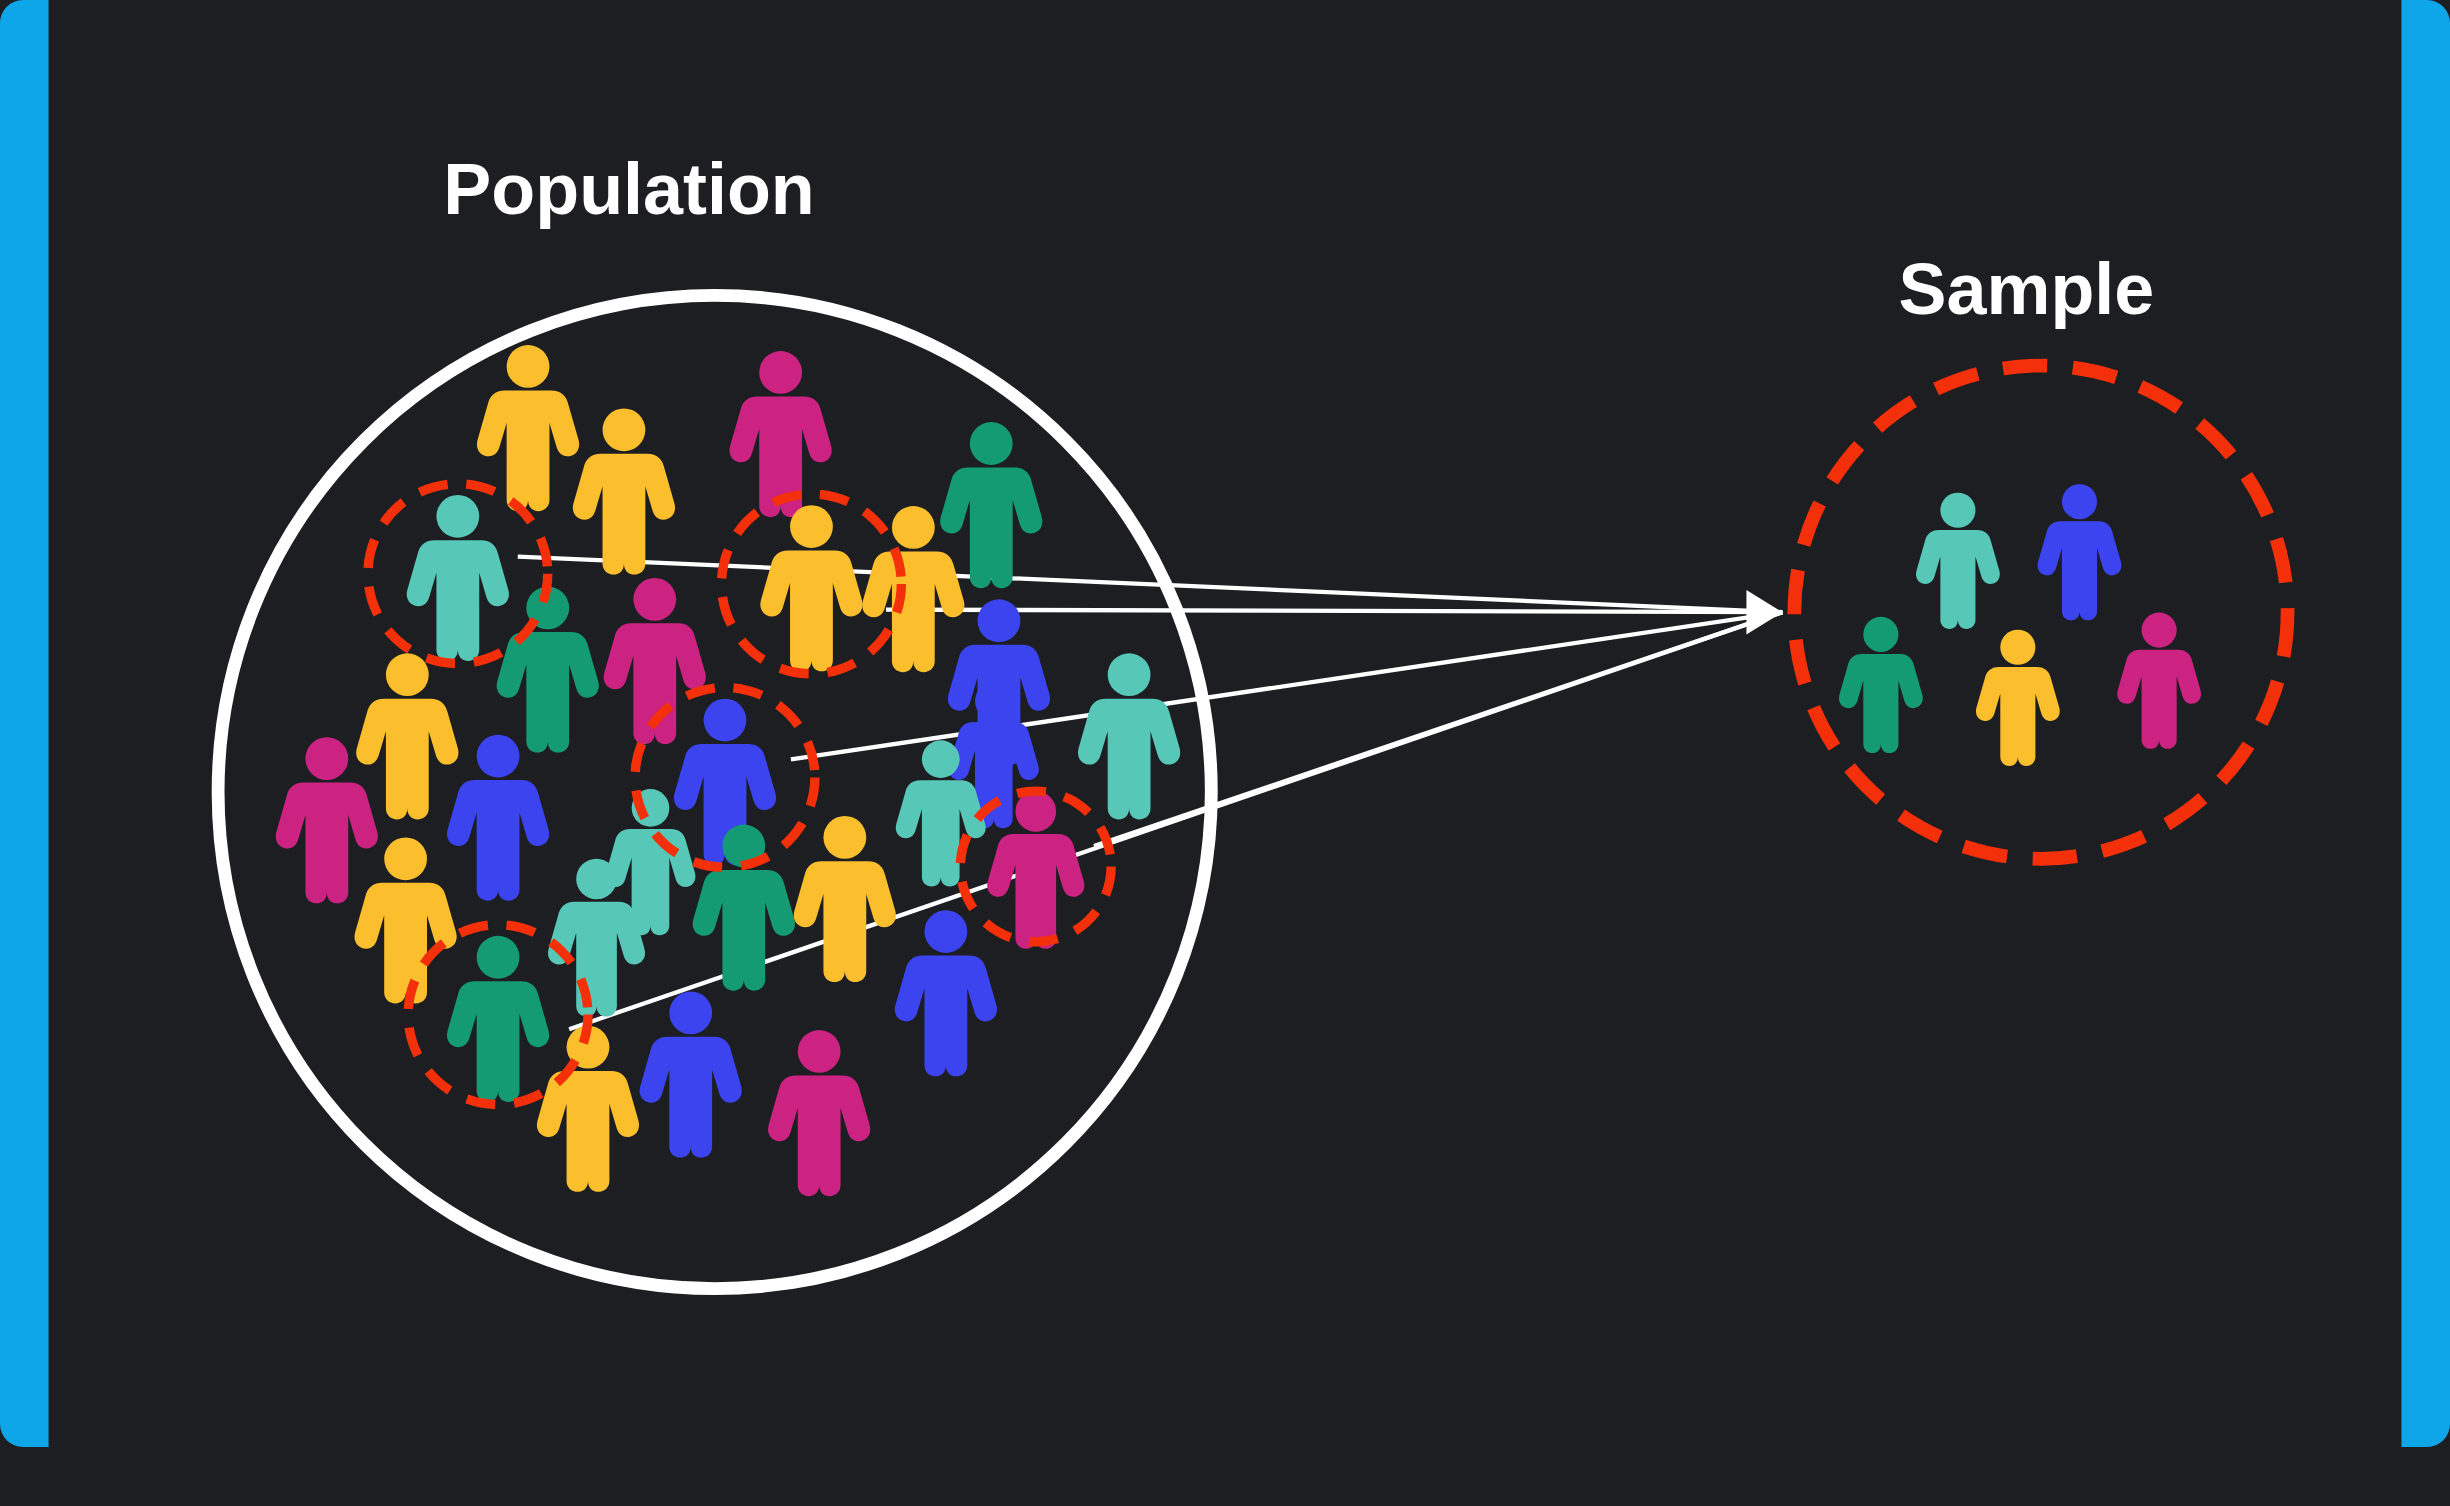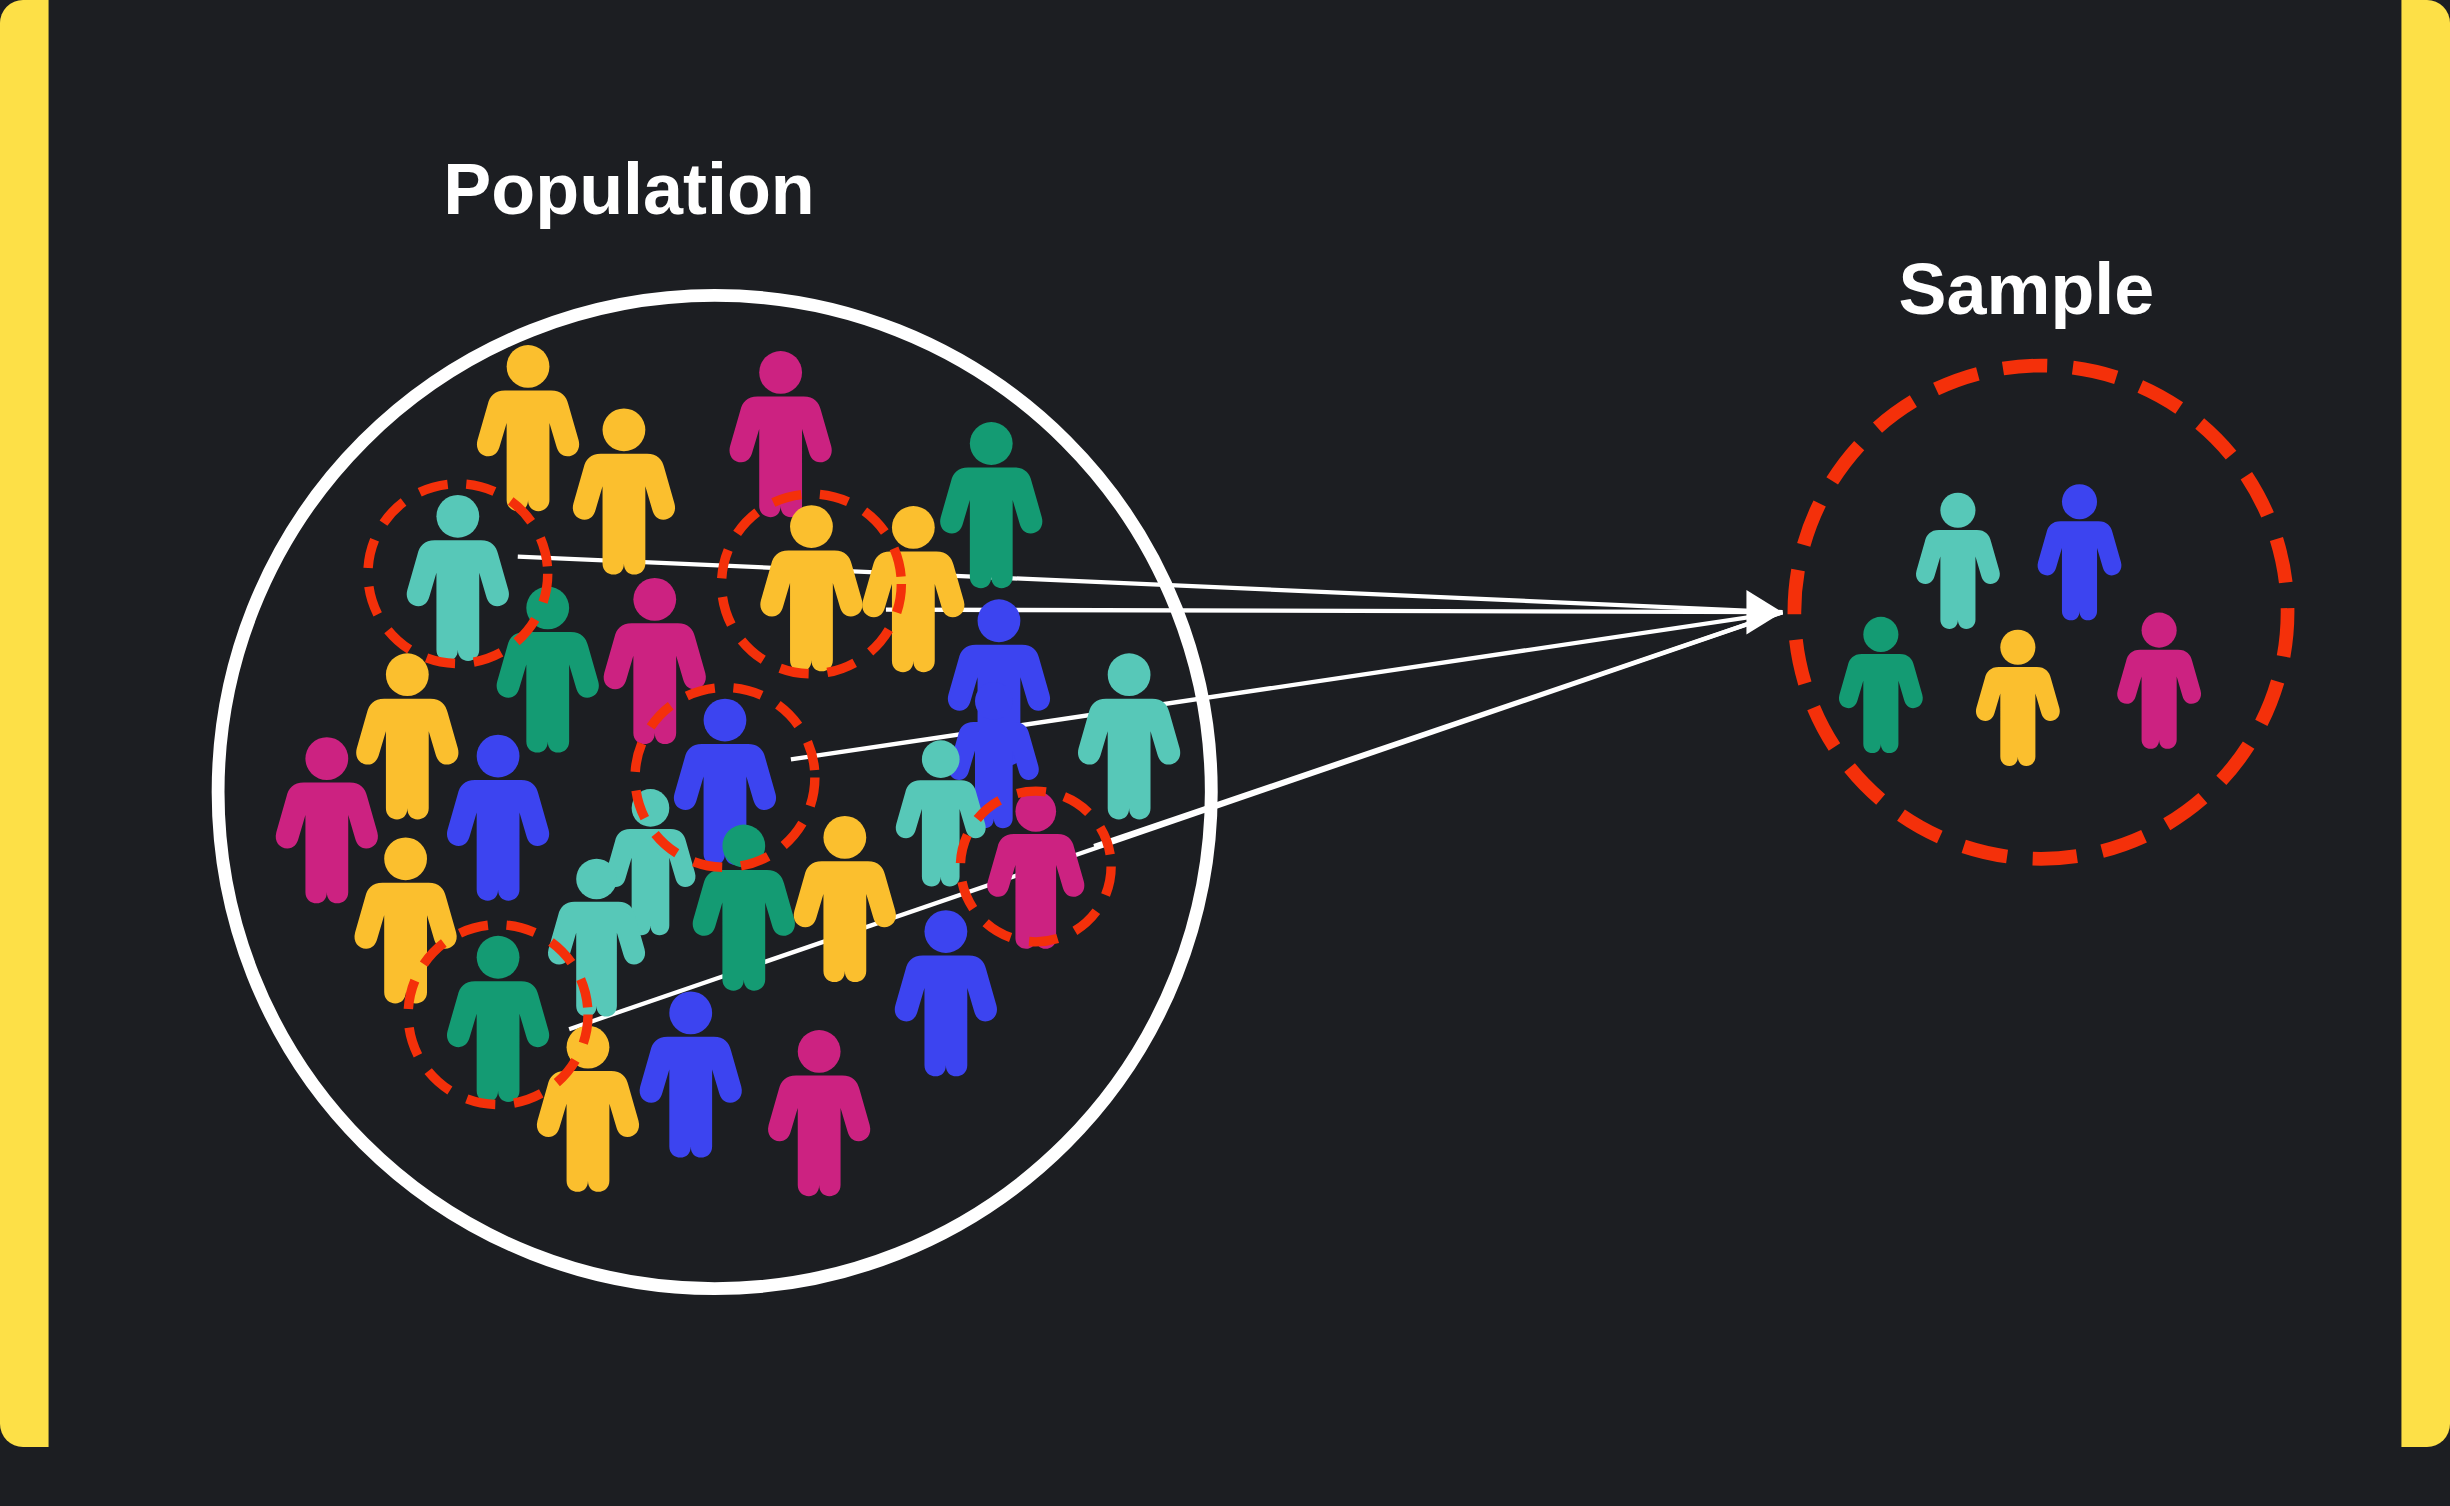--- a/index.html
+++ b/index.html
@@ -9,21 +9,21 @@
     background: #1c1e22;
   }
   body {
     font-family: "Liberation Sans", sans-serif;
     -webkit-font-smoothing: antialiased;
   }
   #stage {
     position: relative;
     width: 2450px;
     height: 1447px;
-    background: #fde047;
+    background: #0ea5e9;
     overflow: hidden;
     border-radius: 23px;
   }
   #scene {
     position: absolute;
     inset: 0;
     width: 100%;
     height: 100%;
     display: block;
   }

